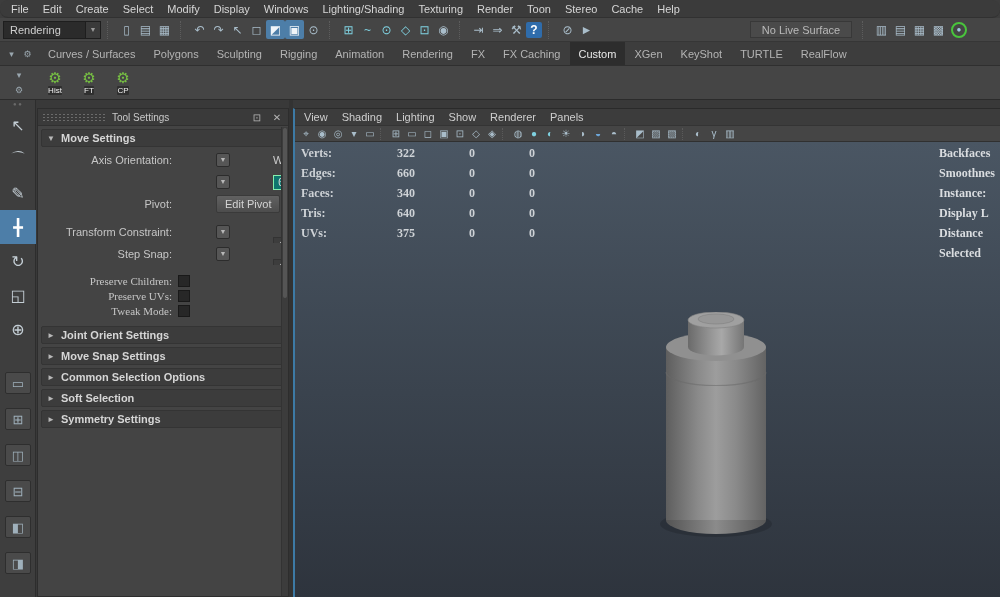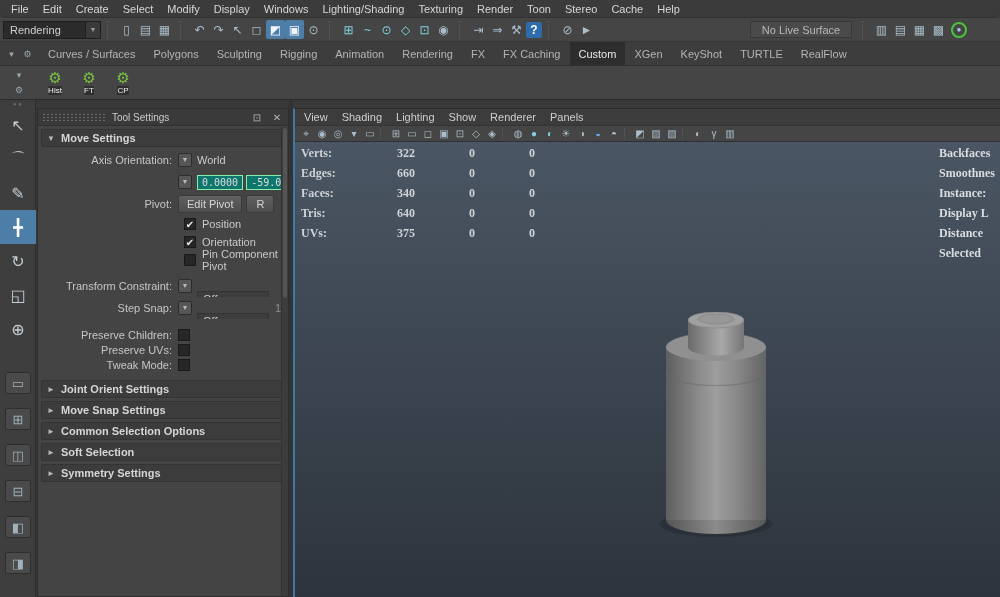--- a/index.html
+++ b/index.html
@@ -55,21 +55,21 @@
   .toolsettings { position:absolute; left:37px; top:8px; width:252px; bottom:0; background:#444444; border:1px solid #2d2d2d; overflow:hidden; }
   .ts-titlebar { height:17px; background:#3a3a3a; border-bottom:1px solid #303030; display:flex; align-items:center; padding:0 4px; gap:6px; font-size:10px; color:#c9c9c9; }
   .ts-grip { width:64px; height:9px; background-image:radial-gradient(#6b6b6b 1px, transparent 1px); background-size:4px 3px; }
   .ts-sp { flex:1; }
   .ts-tbicon { width:14px; height:13px; display:flex; align-items:center; justify-content:center; color:#b5b5b5; font-size:10px; cursor:default; }
   .ts-toolrow { display:flex; align-items:center; gap:5px; padding:4px 4px 4px 8px; }
   .ts-toolname { flex:1; color:#dddddd; font-size:12px; }
   .btn { background:linear-gradient(#616161,#4d4d4d); border:1px solid #3a3a3a; border-radius:2px; color:#d4d4d4; font-size:11px; padding:2px 8px; white-space:nowrap; cursor:default; }
   .sect { margin:3px 3px 2px 3px; height:18px; background:#3c3c3c; border:1px solid #343434; border-radius:2px; display:flex; align-items:center; gap:5px; padding-left:5px; font-weight:bold; color:#d6d6d6; cursor:default; }
   .sect .arr { font-size:8px; color:#b8b8b8; width:9px; }
-  .row { display:flex; align-items:center; height:22px; overflow:hidden; padding-right:2px; }
+  .row { display:flex; align-items:center; height:22px; overflow:hidden; padding-right:2px;gap:38px; }
   .rlabel { width:140px; text-align:right; padding-right:6px; color:#c6c6c6; flex:none; white-space:nowrap; }
   .dd { width:14px; height:14px; background:#565656; border:1px solid #2c2c2c; border-radius:2px; color:#b8b8b8; font-size:7px; line-height:12px; text-align:center; margin-right:5px; flex:none; cursor:default; }
   .field { background:#0f766e; border:1px solid #86efac; color:#dcdcdc; font-family:"DejaVu Sans Mono",monospace; font-size:10px; padding:1px 4px; margin-right:3px; white-space:nowrap; }
   .valbox { min-width:72px; height:16px; background:#3d3d3d; border:1px solid #333333; color:#cfcfcf; display:flex; align-items:center; padding:0 5px;margin-top:26px; }
   .dim { color:#8d8d8d; margin-left:6px; }
   .cb { width:12px; height:12px; background:#272727; border:1px solid #191919; display:inline-flex; align-items:center; justify-content:center; color:#ececec; font-size:10px; flex:none; cursor:default; }
   .cb.checked::after { content:"✔"; }
   .cbrow { display:flex; align-items:center; height:18px; margin-left:146px; gap:6px; }
   .cblabel { color:#c9c9c9; }
   .optrow { display:flex; align-items:center; height:15px; }
@@ -316,52 +316,35 @@
         <span class="field" style="width:54px;">0.0000</span>
         <span class="field" style="width:48px;">-59.00</span>
       </div>
 
       <div class="row">
         <span class="rlabel">Pivot:</span>
         <button class="btn">Edit Pivot</button>
         <button class="btn" style="margin-left:4px; min-width:28px;">R</button>
       </div>
 
-      <div>
-
-          <div class="cbrow">
-            <span class="cb checked"></span>
-            <span class="cblabel">Position</span>
-          </div>
-
-          <div class="cbrow">
-            <span class="cb checked"></span>
-            <span class="cblabel">Orientation</span>
-          </div>
-
-          <div class="cbrow">
-            <span class="cb"></span>
-            <span class="cblabel">Pin Component Pivot</span>
-          </div>
-        </div>
 
       <div class="row" style="margin-top:6px;">
         <span class="rlabel">Transform Constraint:</span>
         <span class="dd">▼</span>
         <span class="valbox">Off</span>
       </div>
 
       <div class="row">
         <span class="rlabel">Step Snap:</span>
         <span class="dd">▼</span>
         <span class="valbox">Off</span>
         <span class="dim">1.0</span>
       </div>
 
-      <div style="margin-top:8px;">
+      <div style="margin-top:8px;font-family:Liberation Serif, serif;">
 
           <div class="optrow">
             <span class="rlabel">Preserve Children:</span>
             <span class="cb"></span>
           </div>
 
           <div class="optrow">
             <span class="rlabel">Preserve UVs:</span>
             <span class="cb"></span>
           </div>

